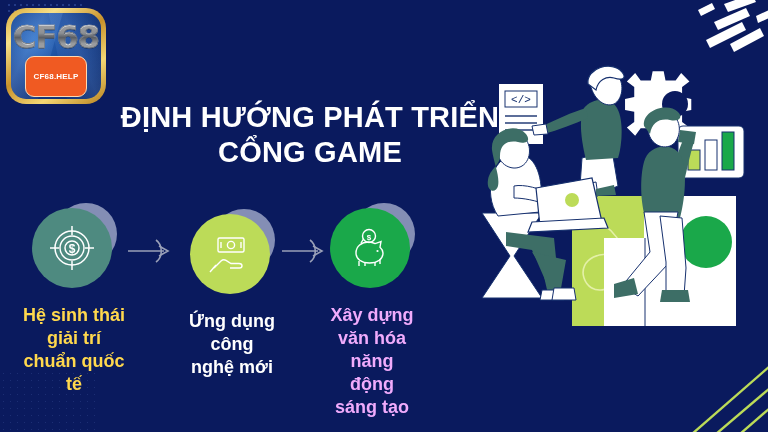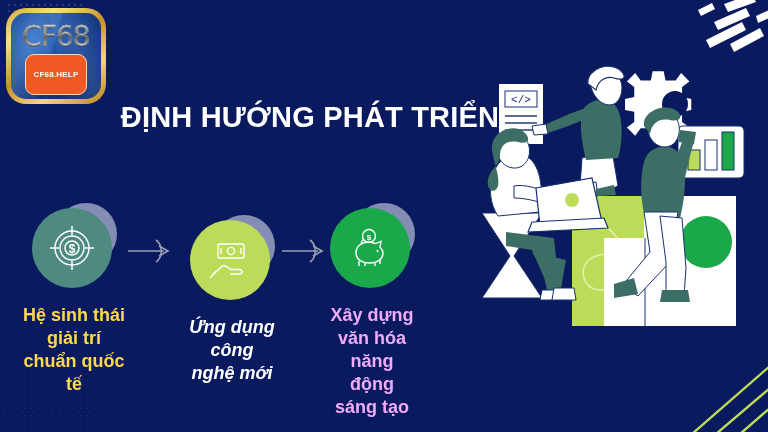--- a/index.html
+++ b/index.html
@@ -28,21 +28,21 @@
   #logo .inner{width:100%;height:100%;border-radius:15px;overflow:hidden;position:relative;
         background:
           radial-gradient(ellipse at 28% 32%, #2a6bbf 0%, #17408c 45%, #0d2560 100%);
         display:flex;align-items:center;justify-content:center;flex-direction:column;}
   #logo .shine{position:absolute;left:-20%;top:-30%;width:60%;height:180%;
         background:linear-gradient(100deg,rgba(255,255,255,.0),rgba(140,190,255,.30),rgba(255,255,255,0));
         transform:rotate(16deg);}
   #logo .shine2{position:absolute;right:-10%;bottom:-40%;width:55%;height:150%;
         background:linear-gradient(80deg,rgba(255,255,255,0),rgba(120,175,250,.22),rgba(255,255,255,0));
         transform:rotate(-12deg);}
-  #logo .wordmark{position:relative;font-size:28px;font-weight:normal;letter-spacing:-1px;
+  #logo .wordmark{position:relative;font-size:32px;font-weight:bold;letter-spacing:-1px;
         font-family:"DejaVu Sans", sans-serif;
         background:linear-gradient(180deg,#ffffff 0%,#d9dde3 38%,#8a9099 52%,#e9edf2 70%,#ffffff 100%);
         -webkit-background-clip:text;background-clip:text;color:transparent;
         -webkit-text-stroke:0.6px #5d646e;
         text-shadow:0 1px 0 rgba(0,0,0,.35);margin-top:6px;line-height:1;}
   #logo .pill{position:relative;margin-top:3px;background:#f05a22;color:#fff;
         font-size:8px;font-weight:bold;letter-spacing:.2px;border-radius:9px;padding:15px 8px;
         border:1px solid #ffd9b0;white-space:nowrap;}
 
   
@@ -52,21 +52,21 @@
   
   .step{position:absolute;text-align:center;}
   .bubble-wrap{position:relative;width:84px;height:84px;margin:0 auto;}
   .bubble-back{position:absolute;right:-1px;top:-5px;width:62px;height:62px;border-radius:50%;
         background:#9aa3c4;opacity:.85;}
   .bubble{position:absolute;left:0;top:0;width:80px;height:80px;border-radius:50%;
         display:flex;align-items:center;justify-content:center;}
   .step-label{margin-top:12px;font-size:18px;font-weight:bold;line-height:1.28;}
 
   #step1{left:4px;top:208px;width:140px;}
-  #step2{left:166px;top:220px;width:132px;font-style:italic;}
+  #step2{left:166px;top:214px;width:132px;}
   #step3{left:302px;top:208px;width:140px;}
   #step1 .bubble{background:#4e8a80;}
   #step2 .bubble{background:#bcdb58;}
   #step3 .bubble{background:#1aa84a;}
   #step1 .step-label{color:#ffd84d;}
   #step2 .step-label{color:#ffffff;}
   #step3 .step-label{color:#f0abfc;}
 
   .arrow{position:absolute;width:44px;height:26px;}
   #arrow1{left:128px;top:238px;}
@@ -109,20 +109,21 @@
     <div class="inner">
       <div class="shine"></div>
       <div class="shine2"></div>
       <div class="wordmark" data-bind="brand.logo_wordmark">CF68</div>
       <div class="pill" data-bind="brand.logo_badge">CF68.HELP</div>
     </div>
   </div>
 
   <div id="headline">
     <div data-bind="headline.line1">ĐỊNH HƯỚNG PHÁT TRIỂN</div>
+    <div data-bind="headline.line2">CỔNG GAME</div>
   </div>
 
   <div class="step" id="step1">
     <div class="bubble-wrap">
       <div class="bubble-back"></div>
       <div class="bubble">
         <svg width="46" height="46" viewBox="0 0 46 46">
           <g fill="none" stroke="#ffffff" stroke-width="1.5">
             <circle cx="23" cy="23" r="17"></circle>
             <circle cx="23" cy="23" r="12"></circle>

